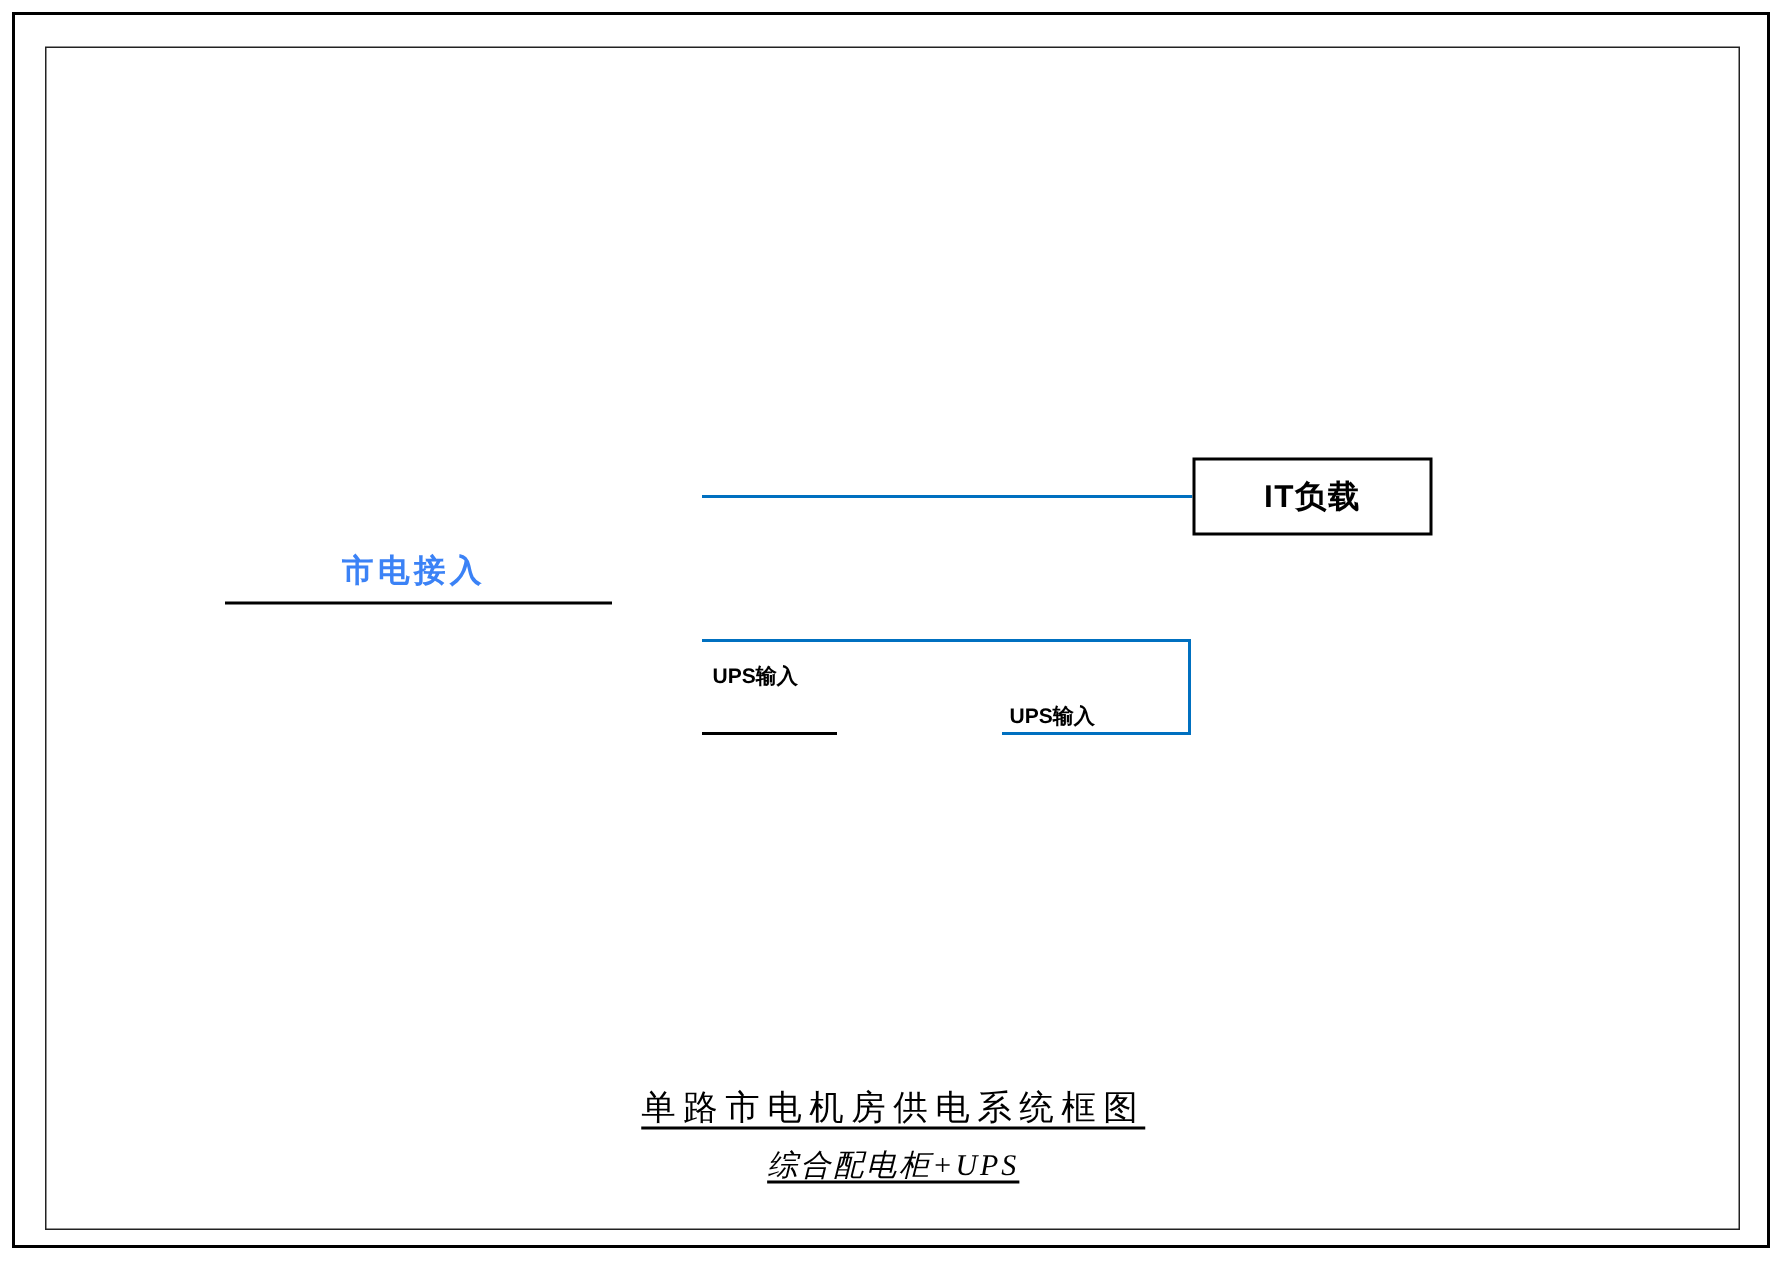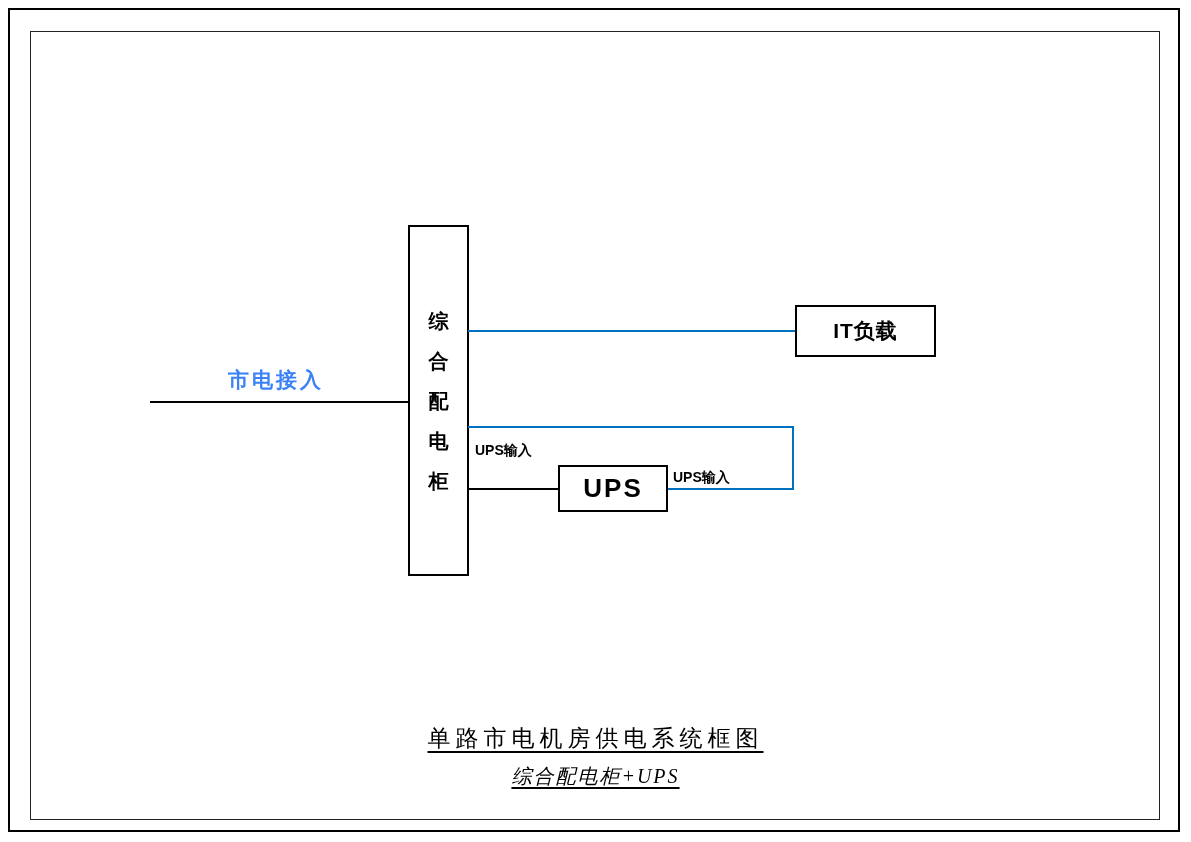--- a/index.html
+++ b/index.html
@@ -60,21 +60,21 @@
     font-size: 20px;
     font-weight: bold;
     line-height: 40px;
     text-align: center;
     word-break: break-all;
     color: #000000;
   }
   .itload-box {
     position: absolute;
     left: 795px; top: 305px;
-    width: 141px; height: 52px;
+    width: 160px; height: 52px;
     border: 2px solid #000000;
     box-sizing: border-box;
     background: #ffffff;
     display: flex;
     align-items: center;
     justify-content: center;
     font-size: 21px;
     font-weight: bold;
     color: #000000;
     letter-spacing: 1px;
@@ -140,42 +140,36 @@
 <body>
 
 <div class="page">
 
   <div class="outer-frame"></div>
   <div class="inner-frame"></div>
 
   <div class="mains-label">市电接入</div>
   <div class="hline black-line" style="left:150px; top:401px; width:258px; height:2px;"></div>
 
-  <div class="cabinet-box">
-    <div class="cabinet-text">综合配电柜</div>
-  </div>
 
   <div class="hline blue-line" style="left:468px; top:330px; width:327px; height:2px;"></div>
 
   <div class="itload-box">
     <span>IT负载</span>
   </div>
 
   <div class="hline blue-line" style="left:468px; top:426px; width:326px; height:2px;"></div>
   <div class="vline blue-line" style="left:792px; top:426px; width:2px; height:64px;"></div>
   <div class="hline blue-line" style="left:668px; top:488px; width:126px; height:2px;"></div>
 
   <div class="hline black-line" style="left:468px; top:488px; width:90px; height:2px;"></div>
 
   <div class="small-label ups-in-label">UPS输入</div>
   <div class="small-label ups-out-label">UPS输入</div>
 
-  <div class="ups-box">
-    <span>UPS</span>
-  </div>
 
   <div class="title-block">
     <span class="diagram-title">单路市电机房供电系统框图</span>
   </div>
   <div class="subtitle-block">
     <span class="diagram-subtitle">综合配电柜+UPS</span>
   </div>
 
 </div>
 

